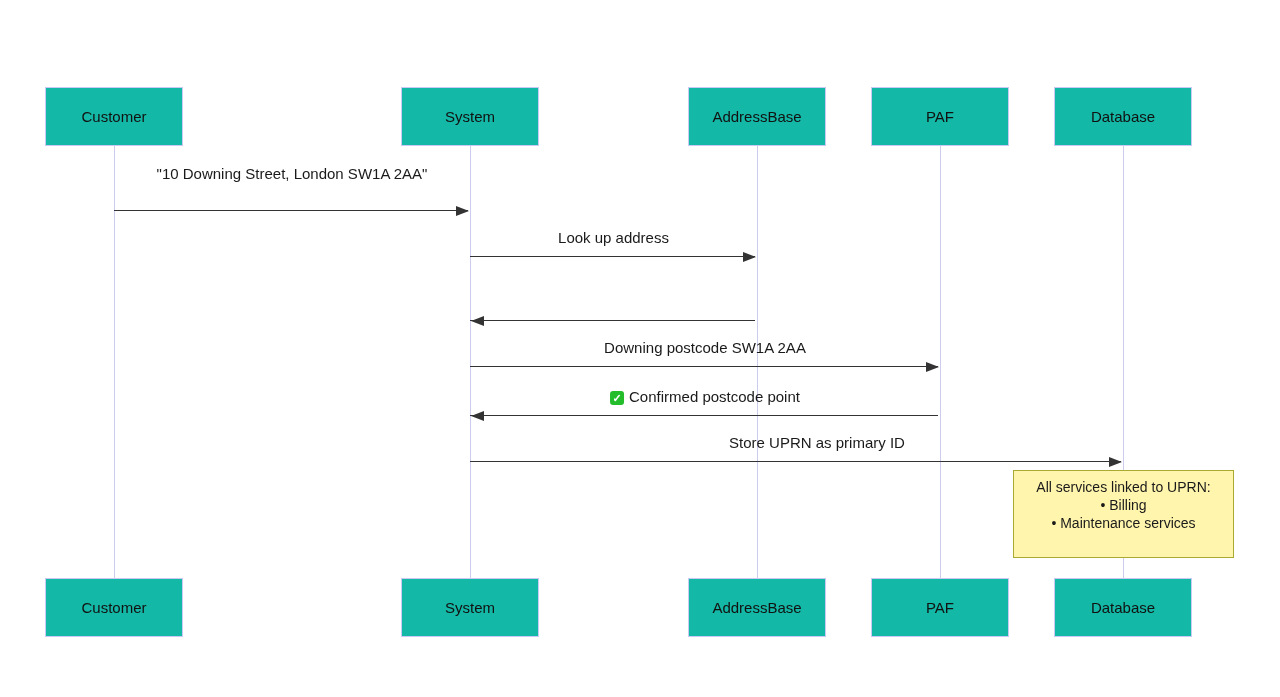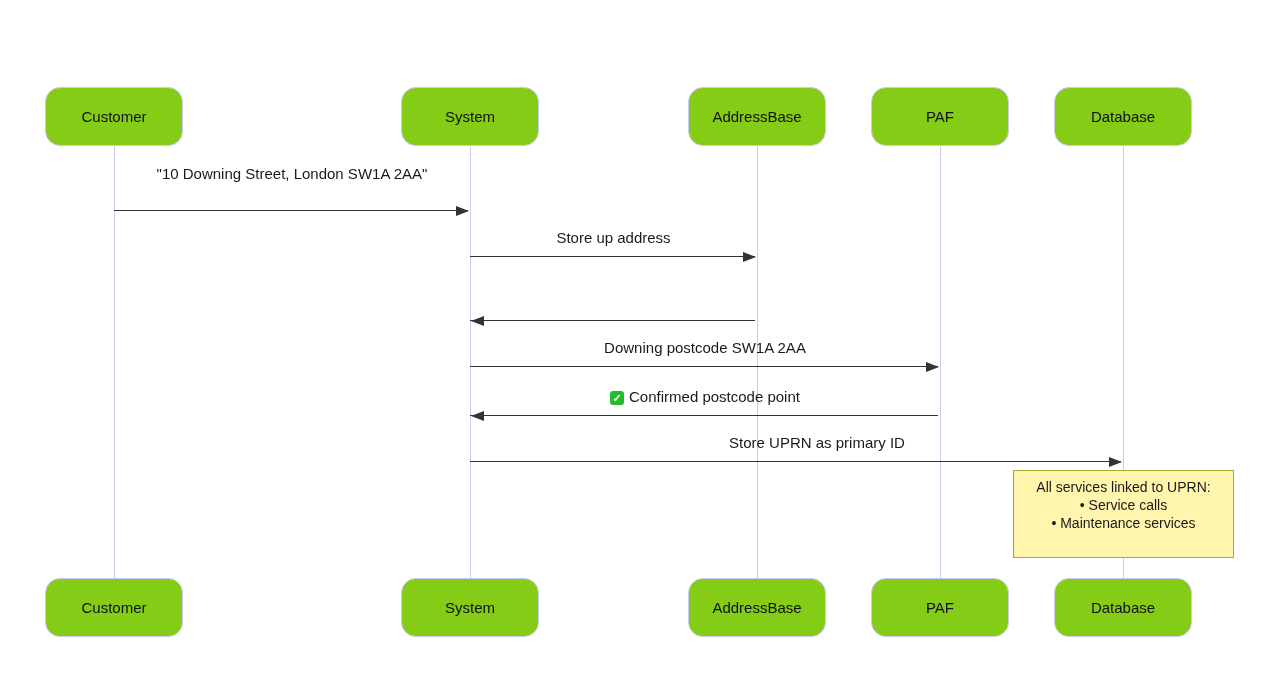--- a/index.html
+++ b/index.html
@@ -16,23 +16,23 @@
     overflow: hidden;
   }
   .lifeline {
     position: absolute;
     width: 1px;
     background: #ccccee;
   }
   .actor {
     position: absolute;
     box-sizing: border-box;
-    background: #84cc16;
+    background: #14b8a6;
     border: 1px solid #c9c9f4;
-    border-radius: 15px;
+    border-radius: 0;
     display: flex;
     align-items: center;
     justify-content: center;
     font-size: 15px;
     color: #111111;
   }
   .msg-line {
     position: absolute;
     height: 0;
     border-top: 1.7px solid #333333;
@@ -121,37 +121,37 @@
       <div>Database</div>
     </div>
     <div class="msg-line" style="left: 114px; top: 210px; width: 354px;"></div>
     <div class="arrowhead right" style="top: 206px; left: 456px;"></div>
     <div class="msg-label" style="left: 292px; top: 165px;">
       <div><span>"10 Downing Street, London SW1A 2AA"</span></div>
     </div>
     <div class="msg-line" style="left: 470px; top: 256px; width: 285px;"></div>
     <div class="arrowhead right" style="top: 252px; left: 743px;"></div>
     <div class="msg-label" style="left: 613.5px; top: 228.5px;">
-      <div><span>Store up address</span></div>
+      <div><span>Look up address</span></div>
     </div>
     <div class="msg-line" style="left: 470px; top: 320px; width: 285px;"></div>
     <div class="arrowhead left" style="top: 316px; left: 471px;"></div>
     <div class="msg-line" style="left: 470px; top: 366px; width: 468px;"></div>
     <div class="arrowhead right" style="top: 362px; left: 926px;"></div>
     <div class="msg-label" style="left: 705px; top: 338.5px;">
       <div><span>Downing postcode SW1A 2AA</span></div>
     </div>
     <div class="msg-line" style="left: 470px; top: 415px; width: 468px;"></div>
     <div class="arrowhead left" style="top: 411px; left: 471px;"></div>
     <div class="msg-label" style="left: 705px; top: 387.5px;">
       <div><div class="check-icon">✓</div><span>Confirmed postcode point</span></div>
     </div>
     <div class="msg-line" style="left: 470px; top: 461px; width: 651px;"></div>
     <div class="arrowhead right" style="top: 457px; left: 1109px;"></div>
     <div class="msg-label" style="left: 817px; top: 433.5px;">
       <div><span>Store UPRN as primary ID</span></div>
     </div>
     <div class="note" style="left: 1013px; top: 470px; width: 221px; height: 88px;">
       <div>All services linked to UPRN:</div>
-      <div>• Service calls</div>
+      <div>• Billing</div>
       <div>• Maintenance services</div>
     </div>
   </div>
 
 </body></html>

